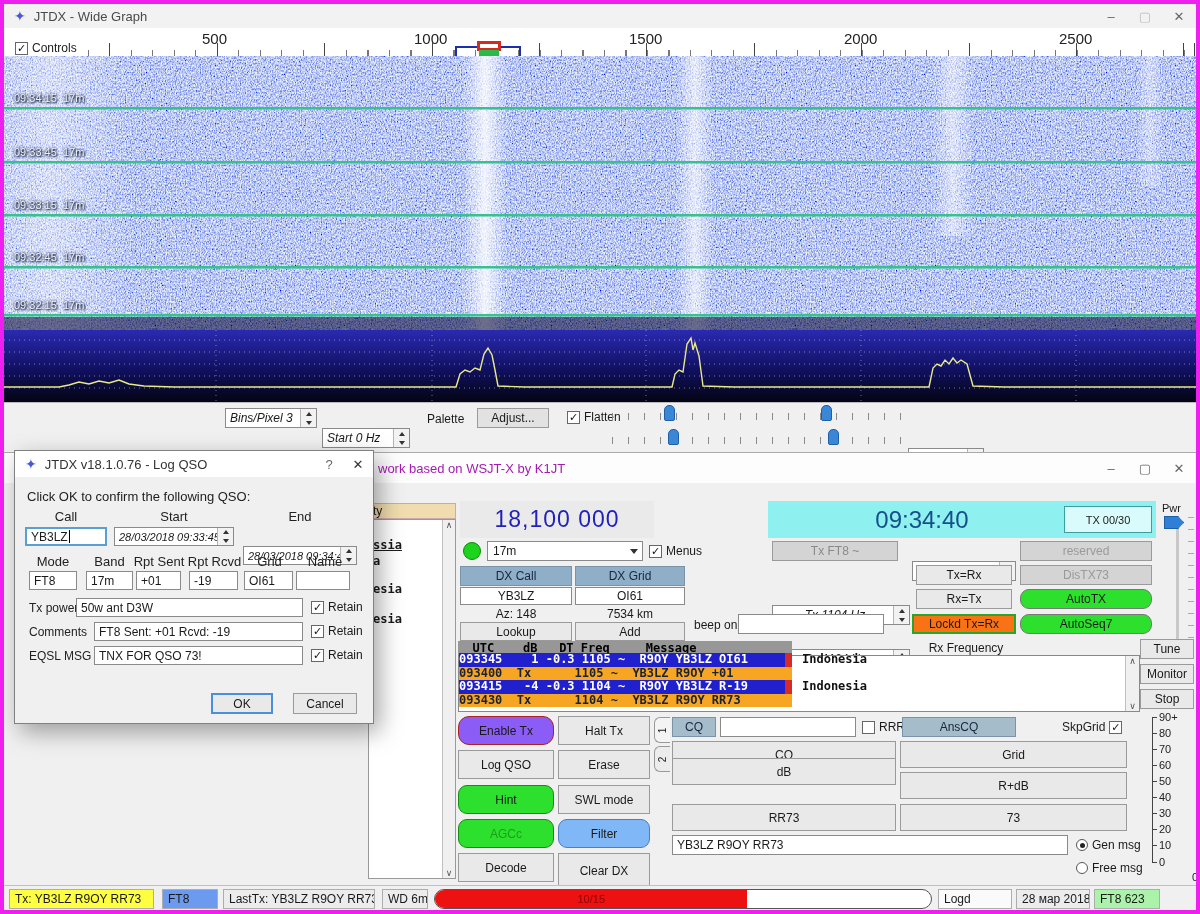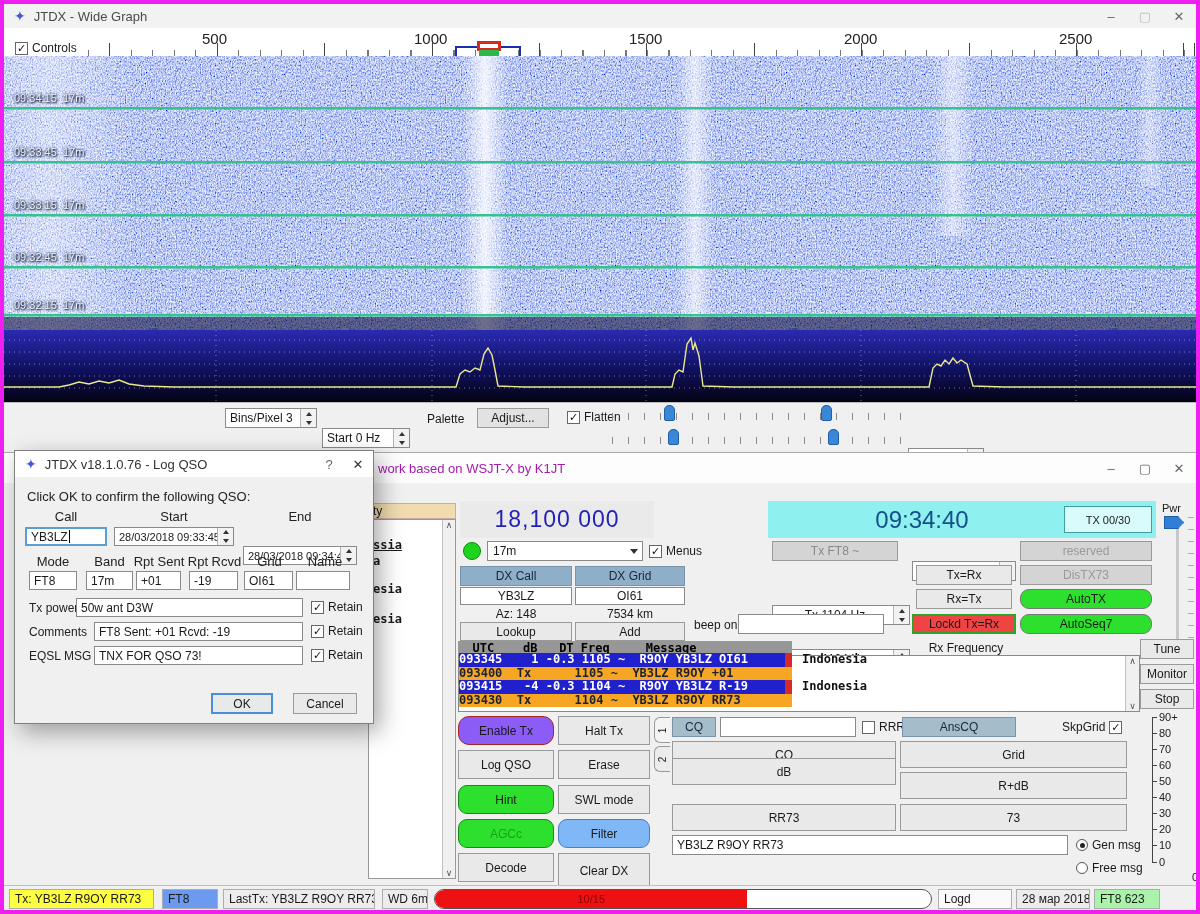--- a/index.html
+++ b/index.html
@@ -10,21 +10,21 @@
          box-sizing:border-box;pointer-events:none;z-index:99;}
   .titlebar{background:#f2f2f2;color:#4a4a4a;font-size:13px;display:flex;align-items:center;}
   .win-ctl{color:#666;font-size:13px;width:34px;text-align:center;}
   .btn{background:#e9e9e9;border:1px solid #9a9a9a;display:flex;align-items:center;justify-content:center;
        box-sizing:border-box;font-size:12px;}
   .btn.round{border-radius:9px;border:1px solid #777;}
   .hdrbtn{background:#8fafc8;border:1px solid #7a93a8;color:#17263c;display:flex;align-items:center;justify-content:center;box-sizing:border-box;}
   .field{background:#fff;border:1px solid #8a8a8a;box-sizing:border-box;display:flex;align-items:center;
          padding:0 4px;overflow:hidden;white-space:nowrap;}
   .spin{background:#fff;border:1px solid #8a8a8a;box-sizing:border-box;display:flex;align-items:center;
-        padding:0 16px 0 4px;position:relative;overflow:hidden;white-space:nowrap;}
+        padding:0 16px 0 4px;position:relative;overflow:hidden;white-space:nowrap;font-style:italic;}
   .spin .arrs{position:absolute;right:0;top:0;bottom:0;width:15px;border-left:1px solid #b5b5b5;
         background:#f2f2f2;display:flex;flex-direction:column;align-items:center;justify-content:space-around;}
   .tri-up{width:0;height:0;border-left:3px solid transparent;border-right:3px solid transparent;border-bottom:4px solid #333;}
   .tri-dn{width:0;height:0;border-left:3px solid transparent;border-right:3px solid transparent;border-top:4px solid #333;}
   .combo{background:#fff;border:1px solid #8a8a8a;box-sizing:border-box;display:flex;align-items:center;
          padding:0 18px 0 5px;position:relative;overflow:hidden;white-space:nowrap;}
   .combo .darr{position:absolute;right:4px;top:50%;margin-top:-2px;width:0;height:0;
          border-left:4px solid transparent;border-right:4px solid transparent;border-top:5px solid #333;}
   .chk{display:flex;align-items:center;gap:4px;}
   .box{width:13px;height:13px;background:#fff;border:1px solid #666;box-sizing:border-box;
@@ -303,21 +303,21 @@
       <span class="arrs">
           <span class="tri-up"></span>
           <span class="tri-dn"></span>
         </span>
     </div>
     <div class="btn abs" style="left:912px;top:136px;width:96px;height:20px;">Rx=Tx</div>
     <div class="btn round abs" style="left:1016px;top:136px;width:132px;height:20px;background:#2de02d;">AutoTX</div>
 
     <span class="abs" style="left:690px;top:165px;">beep on</span>
     <div class="field abs" style="left:734px;top:161px;width:146px;height:20px;"></div>
-    <div class="btn abs" style="left:908px;top:161px;width:104px;height:20px;background:#ef4444;border:2px solid #2aa52a;">Lockd Tx=Rx</div>
+    <div class="btn abs" style="left:908px;top:161px;width:104px;height:20px;background:#f97316;border:2px solid #2aa52a;">Lockd Tx=Rx</div>
     <div class="btn round abs" style="left:1016px;top:161px;width:132px;height:20px;background:#2de02d;">AutoSeq7</div>
 
     <div class="mono abs" style="left:454px;top:188px;width:334px;height:14px;background:#979797;color:#000;font-weight:bold;
                 font-size:12px;line-height:14px;white-space:pre;">  UTC    dB   DT Freq     Message</div>
     <div class="abs" style="left:790px;top:188px;width:344px;text-align:center;font-size:12px;">Rx Frequency</div>
 
     <div class="abs" style="left:454px;top:202px;width:682px;height:57px;background:#fff;border:1px solid #888;box-sizing:border-box;">
       <div class="drow mono" style="margin-top:-3px;">
         <span class="strip rx-blue">093345    1 -0.3 1105 ~  R9OY YB3LZ OI61</span><span class="cap cap-red"></span><span class="note">Indonesia</span>
       </div>

